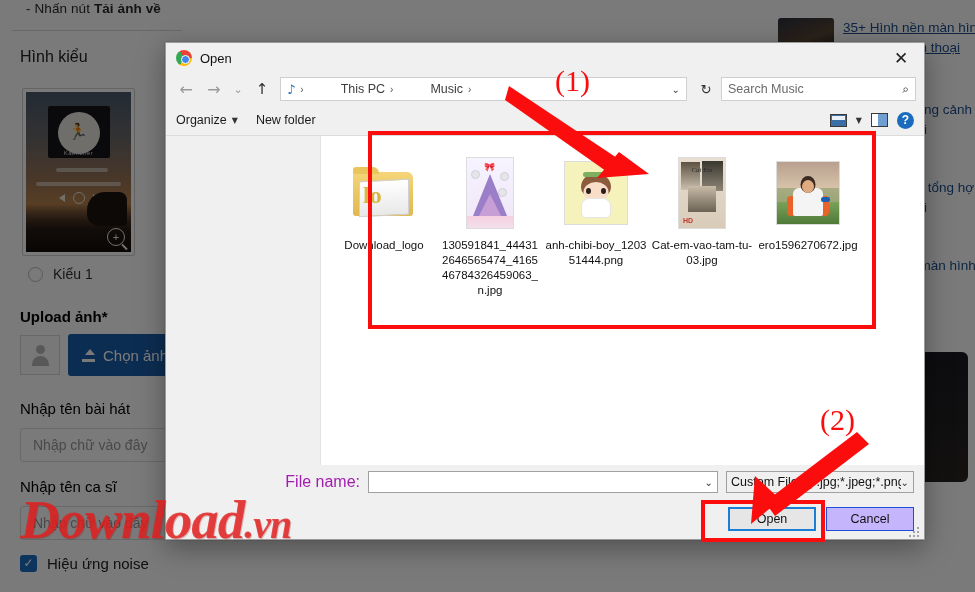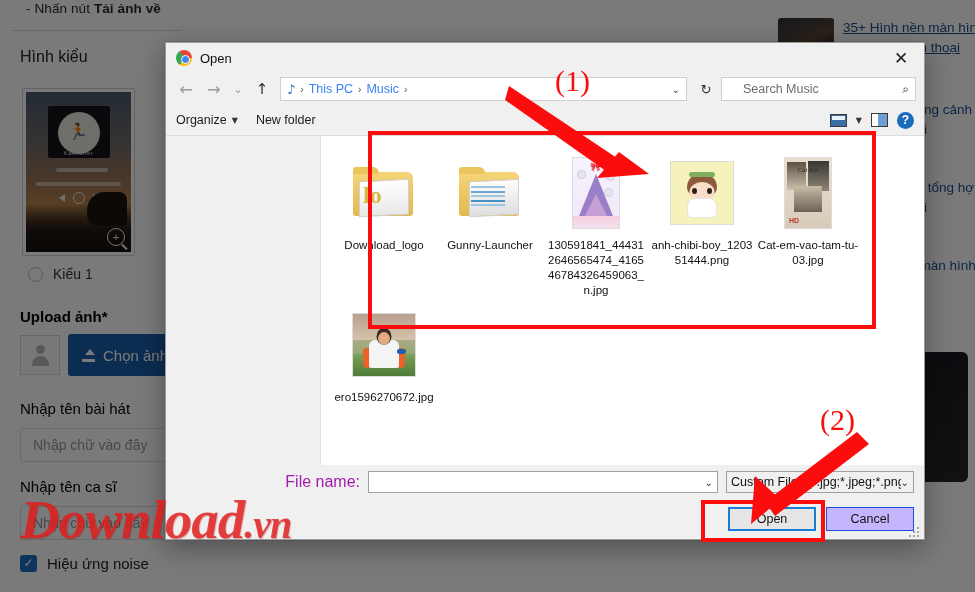--- a/index.html
+++ b/index.html
@@ -243,36 +243,36 @@
   .nav-btn.up { color: #2b2b2b; font-size: 15px; }
   .nav-btn.sm { font-size: 11px; width: 16px; }
   .crumb-bar {
     flex: 1; height: 24px; background: #fff; border: 1px solid #cfcfcf;
     display: flex; align-items: center; padding: 0 6px; gap: 5px;
     margin-left: 2px; margin-right: 4px;
   }
   .crumb-ico {
     color: #2f6fbf; font-size: 13px; font-family: "DejaVu Sans", sans-serif;
   }
-  .crumb-txt { font-size: 12.5px; color: #3b82f6; }
+  .crumb-txt { font-size: 12.5px; color: #404040; margin-left: 32px; }
   .crumb-sep { font-size: 10px; color: #555; }
   .crumb-drop {
     margin-left: auto; font-size: 10px; color: #444;
     font-family: "DejaVu Sans", sans-serif;
   }
   .refresh-btn {
     width: 22px; height: 24px; display: flex;
     align-items: center; justify-content: center;
     font-size: 13px; color: #333; font-family: "DejaVu Sans", sans-serif;
   }
   .search-box {
     width: 195px; height: 24px; background: #fff; border: 1px solid #cfcfcf;
     display: flex; align-items: center; padding: 0 6px;
   }
-  .search-ph { font-size: 12.5px; color: #6b6b6b; margin-left: 15px; }
+  .search-ph { font-size: 12.5px; color: #6b6b6b; }
   .search-ico {
     margin-left: auto; font-size: 12px; color: #3b3b3b;
     font-family: "DejaVu Sans", sans-serif;
   }
 
   .dlg-toolbar {
     height: 30px; display: flex; align-items: center;
     padding: 0 10px; gap: 18px; flex: none;
   }
   .tb-item {
@@ -670,36 +670,20 @@
           <div class="file-icon-wrap">
             <div class="folder-ico">
               <div class="folder-back"></div>
               <div class="folder-front"></div>
               <div class="folder-logo">lo</div>
             </div>
           </div>
           <div class="file-name">Download_logo</div>
         </div>
 
-        <div class="file-item">
-          <div class="file-icon-wrap">
-            <div class="folder-ico open">
-              <div class="folder-back"></div>
-              <div class="folder-front"></div>
-              <div class="folder-lines">
-                <i></i>
-                  <i></i>
-                  <i></i>
-                  <i></i>
-                  <i></i>
-              </div>
-            </div>
-          </div>
-          <div class="file-name">Gunny-Launcher</div>
-        </div>
 
         <div class="file-item">
           <div class="file-icon-wrap">
             <div class="thumb th-xmas">
               <div class="th-bow">🎀</div>
               <div class="th-ball" style="left:4px;top:12px;"></div>
               <div class="th-ball" style="right:4px;top:14px;"></div>
               <div class="th-ball" style="right:6px;top:30px;"></div>
               <div class="th-tree"></div>
               <div class="th-tree2"></div>

